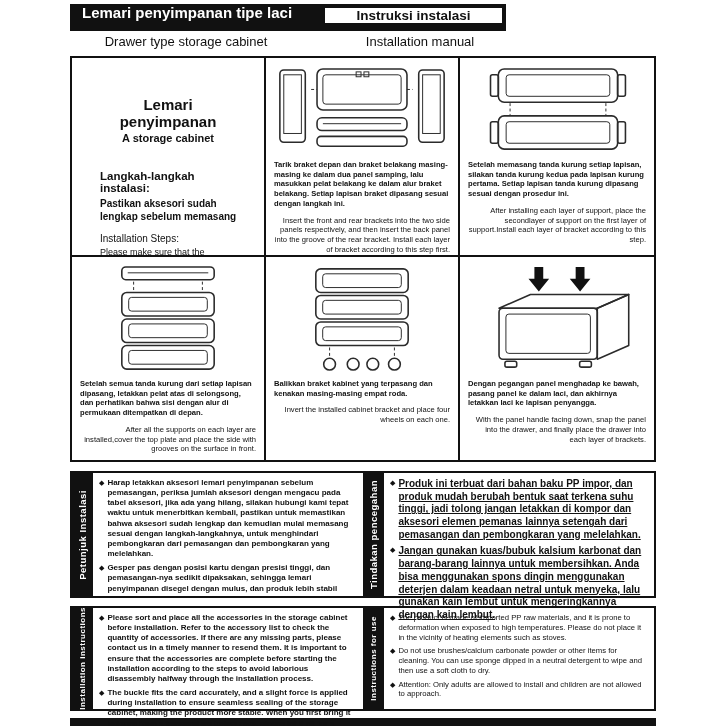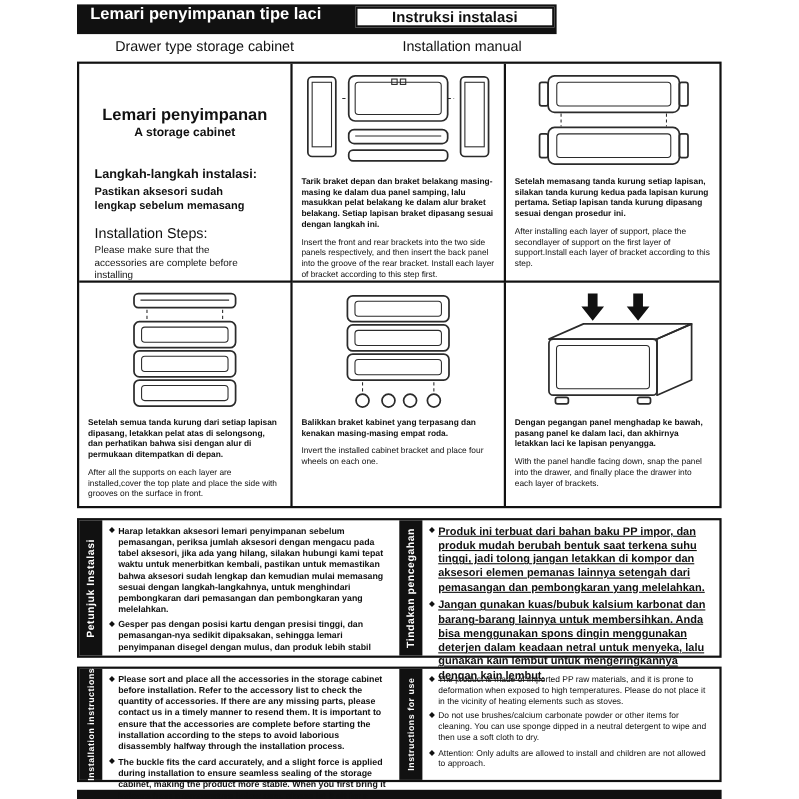--- a/index.html
+++ b/index.html
@@ -21,30 +21,30 @@
 
   
   .steps-box { margin-top:5px; width:586px; height:406px; border:2px solid #111;
     display:grid; grid-template-columns:1fr 1fr 1fr; grid-template-rows:199px 203px; }
   .panel { border-right:2px solid #111; border-bottom:2px solid #111;
     padding:6px 8px; display:flex; flex-direction:column; overflow:hidden; }
   .panel.last-col { border-right:none; }
   .panel.last-row { border-bottom:none; }
   .illus { display:flex; align-items:center; justify-content:center; flex:0 0 auto; }
   .id-text { font-size:7.6px; font-weight:bold; line-height:1.28; margin-top:4px; }
-  .en-text { font-size:7.6px; line-height:1.28; margin-top:7px; }
-
-  
-  .intro { padding:10px 10px; }
+  .en-text { font-size:7.6px; line-height:1.28; margin-top:7px;text-align:right; }
+
+  
+  .intro { padding:10px 24px; }
   .intro-title { margin-top:28px; text-align:center; font-weight:bold; font-size:15px; }
   .intro-sub   { text-align:center; font-weight:bold; font-size:11px; margin-top:2px; }
   .intro-block { margin-top:26px; padding-left:4px; }
   .h-id  { font-weight:bold; font-size:11.5px; }
   .n-id  { font-weight:bold; font-size:10px; line-height:1.3; margin-top:3px; width:150px; }
-  .h-en  { font-size:13px; margin-top:10px; }
+  .h-en  { font-size:10px; margin-top:10px; }
   .n-en  { font-size:9px; line-height:1.3; margin-top:3px; width:150px; }
 
   svg { display:block; }
   .ln { fill:none; stroke:#2b2b2b; stroke-width:1.6; stroke-linejoin:round; stroke-linecap:round; }
   .lnThin { fill:none; stroke:#2b2b2b; stroke-width:1; }
   .dash { fill:none; stroke:#2b2b2b; stroke-width:1; stroke-dasharray:3 2.5; }
   .solid { fill:#111; stroke:none; }
 
   
   .notes-box { width:586px; border:2px solid #111; display:flex; }

